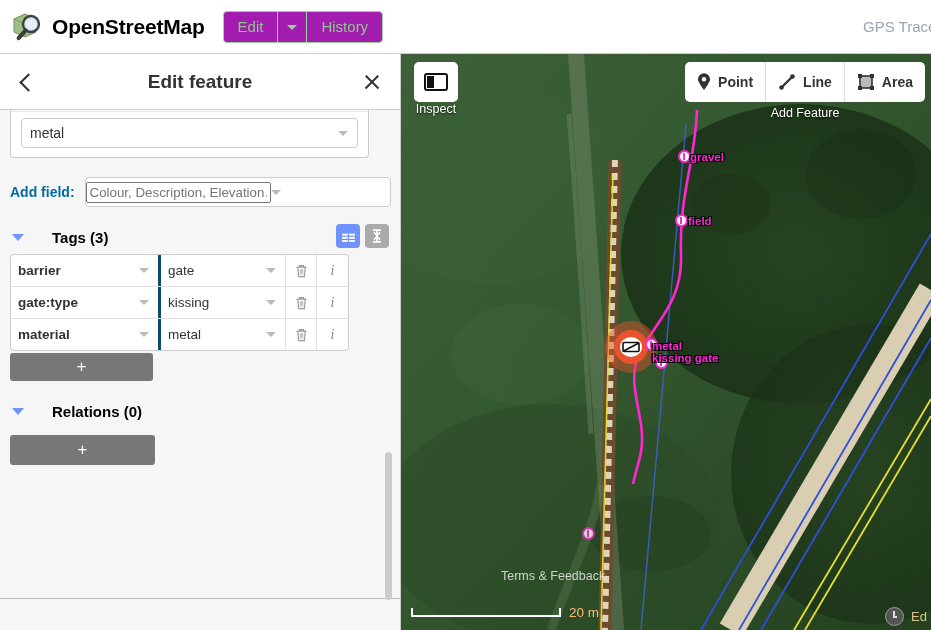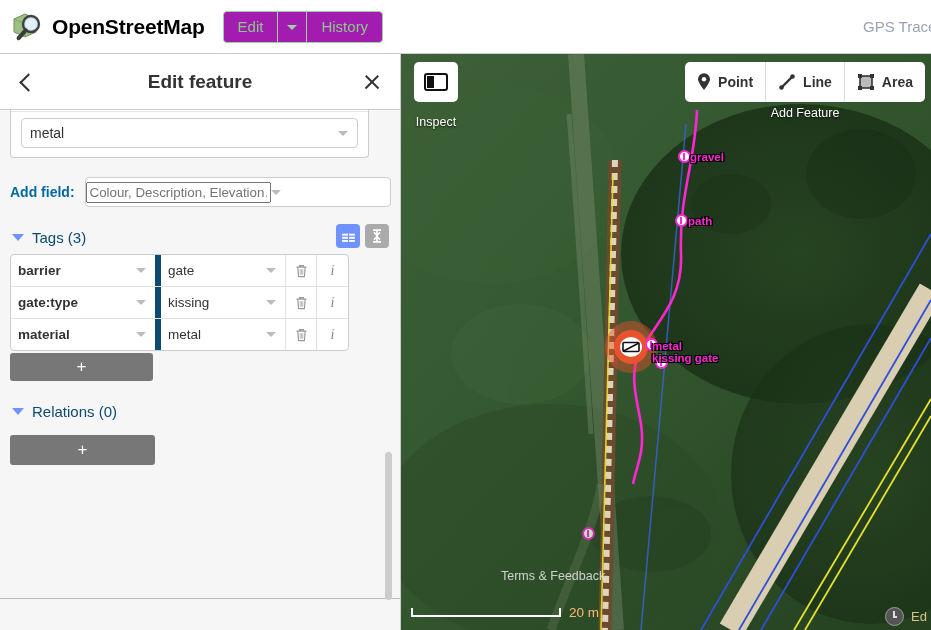--- a/index.html
+++ b/index.html
@@ -98,33 +98,33 @@
     border-radius:4px;height:30px;box-sizing:border-box;
   }
 
   .disclosure{
     display:flex;align-items:center;padding:22px 12px 6px 12px;position:relative;
   }
   .disc-chev{
     width:0;height:0;border-left:6px solid transparent;border-right:6px solid transparent;
     border-top:7px solid #7092ff;margin-right:8px;cursor:pointer;
   }
-  .disc-title{color:#0c4a6e;font-size:15px;font-weight:normal;cursor:pointer;}
+  .disc-title{color:#000000;font-size:15px;font-weight:bold;cursor:pointer;margin-left:20px;}
   .tagviews{position:absolute;right:12px;top:17px;display:flex;gap:5px;}
   .tv-btn{
     width:24px;height:24px;border-radius:4px;display:flex;align-items:center;justify-content:center;cursor:pointer;
   }
   .tv-btn.active{background:#7092ff;}
   .tv-btn.idle{background:#aaa;}
 
   .tagtable{margin:2px 10px 0 10px;border:1px solid #ccc;background:#fff;border-radius:4px;overflow:hidden;width:339px;box-sizing:border-box;}
   .tagrow{display:flex;height:31px;border-bottom:1px solid #e2e2e2;}
   .tagrow:last-child{border-bottom:none;}
   .tcell{display:flex;align-items:center;box-sizing:border-box;}
-  .tkey{width:150px;border-right:6px solid #0c4a6e;gap:20px;}
+  .tkey{width:150px;border-right:3px solid #0c4a6e;gap:20px;}
   .tval{width:125px;border-right:1px solid #e2e2e2;}
   .tkey input,.tval input{
     border:none;outline:none;width:100%;font-size:13.5px;color:#333;background:transparent;
     padding:0 7px;font-family:"Liberation Sans",sans-serif;
   }
   .tkey input{font-weight:bold;}
   .tbtn{width:31px;justify-content:center;border-right:1px solid #e2e2e2;cursor:pointer;}
   .tbtn:last-child{border-right:none;}
   .info-i{font-size:14px;color:#888;font-family:"Liberation Serif",serif;font-style:italic;}
 
@@ -145,21 +145,21 @@
   .map{
     position:absolute;left:401px;top:54px;width:530px;height:576px;overflow:hidden;
     background:#2e4a2c;
   }
   .mapimg{position:absolute;inset:0;}
 
   .toolbar-inspect{position:absolute;left:13px;top:8px;width:44px;text-align:center;}
   .tb-square{
     width:44px;height:40px;background:#fff;border-radius:5px;display:flex;align-items:center;justify-content:center;cursor:pointer;
   }
-  .tb-label{color:#fff;font-size:12.5px;margin-top:13px;text-shadow:0 1px 2px rgba(0,0,0,.8);}
+  .tb-label{color:#fff;font-size:12.5px;margin-top:0;text-shadow:0 1px 2px rgba(0,0,0,.8);}
 
   .addfeature{position:absolute;right:6px;top:8px;text-align:center;}
   .af-group{display:flex;border-radius:5px;overflow:hidden;}
   .af-btn{
     background:#fff;border-right:1px solid #ddd;height:40px;display:flex;align-items:center;
     padding:0 12px;gap:7px;cursor:pointer;
   }
   .af-btn:last-child{border-right:none;}
   .af-txt{font-size:14px;font-weight:bold;color:#333;}
   .af-caption{color:#fff;font-size:12.5px;margin-top:4px;text-shadow:0 1px 2px rgba(0,0,0,.8);}
@@ -416,21 +416,21 @@
 
       <path d="M150 576 C170 520, 195 470, 200 430" stroke="#6f8560" stroke-width="9" fill="none" opacity="0.3"></path>
 
       <path d="M168 60 C176 160, 182 260, 190 380" stroke="#9aa88d" stroke-width="5" fill="none" opacity="0.28"></path>
     </svg>
 
     <span class="vertex" style="left:277px;top:96px;"></span>
     <span class="maplabel" style="left:289px;top:97px;">gravel</span>
 
     <span class="vertex" style="left:274px;top:160px;"></span>
-    <span class="maplabel" style="left:287px;top:161px;">path</span>
+    <span class="maplabel" style="left:287px;top:161px;">field</span>
 
     <span class="sel-halo" style="left:213px;top:276px;">
       <span class="sel-core">
         <svg width="18" height="14" viewBox="0 0 18 14">
           <rect x="1" y="2.5" width="16" height="9" rx="1" fill="none" stroke="#111" stroke-width="1.6"></rect>
           <path d="M1.6 11 L16.4 3.2" stroke="#111" stroke-width="1.6"></path>
         </svg>
       </span>
     </span>
     <span class="vertex" style="left:244px;top:284px;"></span>

